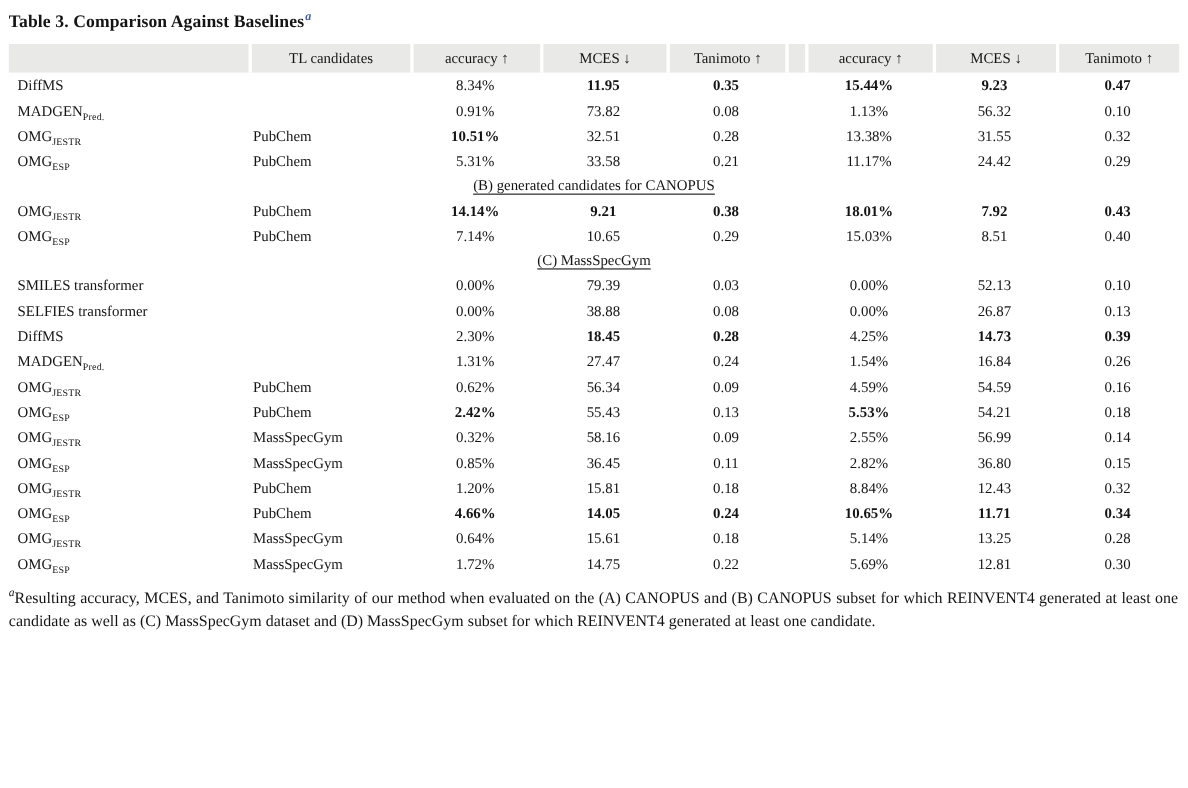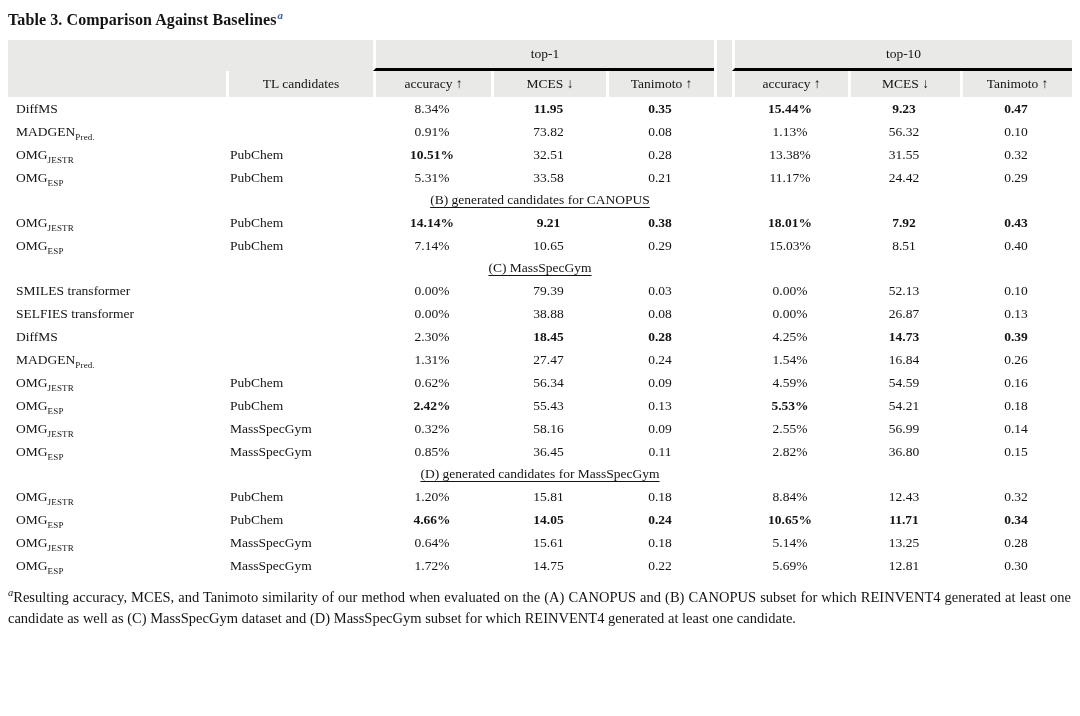--- a/index.html
+++ b/index.html
@@ -64,26 +64,20 @@
         <col style="width:147px">
       <col style="width:118px">
         <col style="width:115px">
         <col style="width:108px">
       <col style="width:18px">
       <col style="width:116px">
         <col style="width:112px">
         <col style="width:112px">
     </colgroup>
     <thead>
-      <tr class="group-row">
-        <td colspan="2"></td>
-        <th colspan="3" class="group-label gap-l">top-1</th>
-        <td class="gap-l"></td>
-        <th colspan="3" class="group-label gap-l">top-10</th>
-      </tr>
       <tr class="sub-row">
         <td></td>
         <th class="gap-l">TL candidates</th>
         <th class="gap-l">accuracy ↑</th>
         <th class="gap-l">MCES ↓</th>
         <th class="gap-l">Tanimoto ↑</th>
         <td class="gap-l"></td>
         <th class="gap-l">accuracy ↑</th>
         <th class="gap-l">MCES ↓</th>
         <th class="gap-l">Tanimoto ↑</th>
@@ -243,23 +237,20 @@
           <td class="method">OMG<sub>ESP</sub></td>
           <td class="tl">MassSpecGym</td>
           <td class="num">0.85%</td>
           <td class="num">36.45</td>
           <td class="num">0.11</td>
           <td></td>
           <td class="num">2.82%</td>
           <td class="num">36.80</td>
           <td class="num">0.15</td>
         </tr>
-        <tr class="section-row">
-          <td colspan="9"><span class="sec-label">(D) generated candidates for MassSpecGym</span></td>
-        </tr>
         <tr>
           <td class="method">OMG<sub>JESTR</sub></td>
           <td class="tl">PubChem</td>
           <td class="num">1.20%</td>
           <td class="num">15.81</td>
           <td class="num">0.18</td>
           <td></td>
           <td class="num">8.84%</td>
           <td class="num">12.43</td>
           <td class="num">0.32</td>

